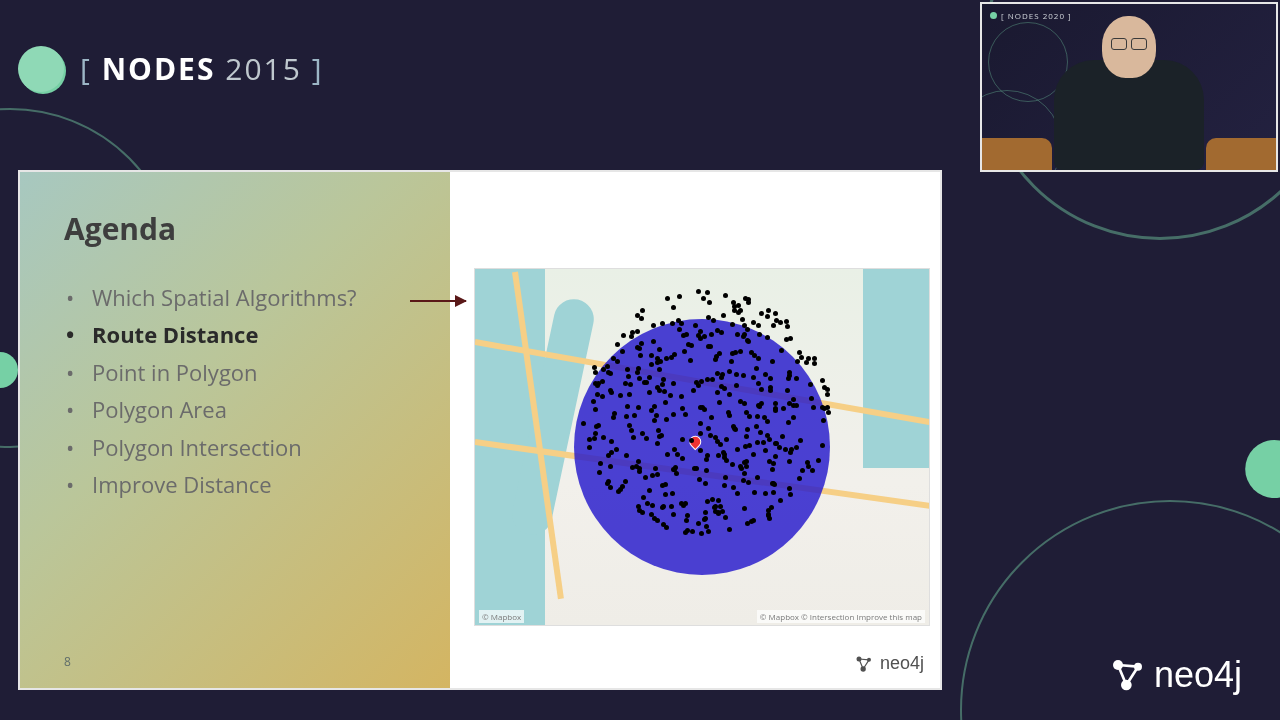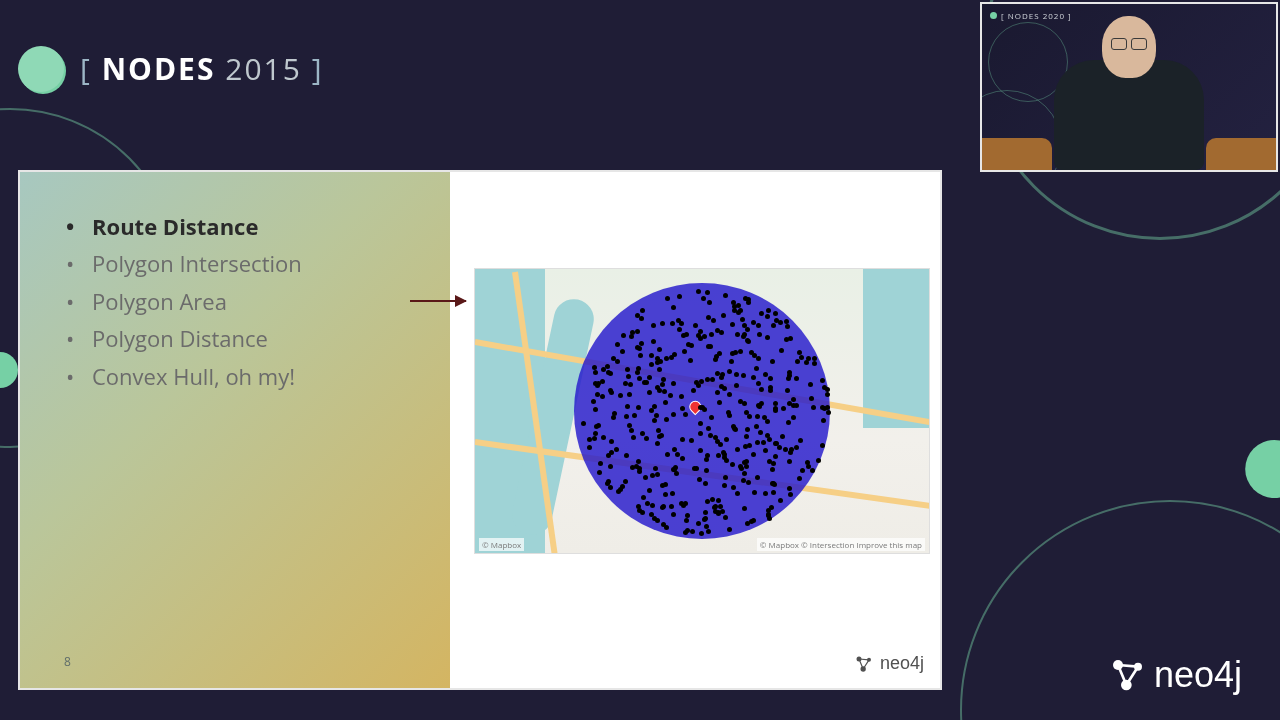--- a/index.html
+++ b/index.html
@@ -108,21 +108,21 @@
     color: var(--text-muted);
   }
   .agenda li.active { color: #2a2a2a; font-weight: 700; }
   .agenda li.active::before { color: #2a2a2a; }
   .pageno { position: absolute; left: 44px; bottom: 18px; font-size: 12px; color: #5f6d6a; }
 
   .slide-right {
     flex: 1; position: relative; background: #fff;
   }
   .map {
-    position: absolute; left: 24px; right: 10px; top: 96px; height: 286px;
+    position: absolute; left: 24px; right: 10px; top: 96px; height: 358px;
     background: linear-gradient(180deg, #e9f0e6 0%, #f2f0eb 60%, #efede7 100%);
     border: 1px solid #dedede;
     overflow: hidden;
   }
   .water { position: absolute; background: #9fd3d6; }
   .road  { position: absolute; background: #f6cf86; height: 6px; transform-origin: left center; }
   .mapcircle {
     position: absolute; left: 50%; top: 50%; transform: translate(-50%,-50%);
     width: 256px; height: 256px; border-radius: 50%;
     background: rgba(36,25,204,0.82);
@@ -188,26 +188,28 @@
     <div class="head">
       <div class="glasses"></div>
     </div>
     <div class="desk-l"></div>
     <div class="desk-r"></div>
   </div>
 </div>
 
 <div class="slide">
   <div class="slide-left">
+    <h2>Agenda</h2>
     <ul class="agenda" id="agenda">
+        <li><span>Which Spatial Algorithms?</span></li>
         <li class="active"><span>Route Distance</span></li>
+        <li><span>Point in Polygon</span></li>
+        <li><span>Polygon Area</span></li>
         <li><span>Polygon Intersection</span></li>
-        <li><span>Polygon Area</span></li>
-        <li><span>Polygon Distance</span></li>
-        <li><span>Convex Hull, oh my!</span></li>
+        <li><span>Improve Distance</span></li>
       </ul>
     <div class="pageno">8</div>
   </div>
 
   <div class="slide-right">
     <div class="arrow"></div>
     <div class="map" id="map">
 
       <div class="water" style="left:0; top:0; width:70px; height:100%;"></div>
       <div class="water" style="right:0; top:0; width:66px; height:56%;"></div>

